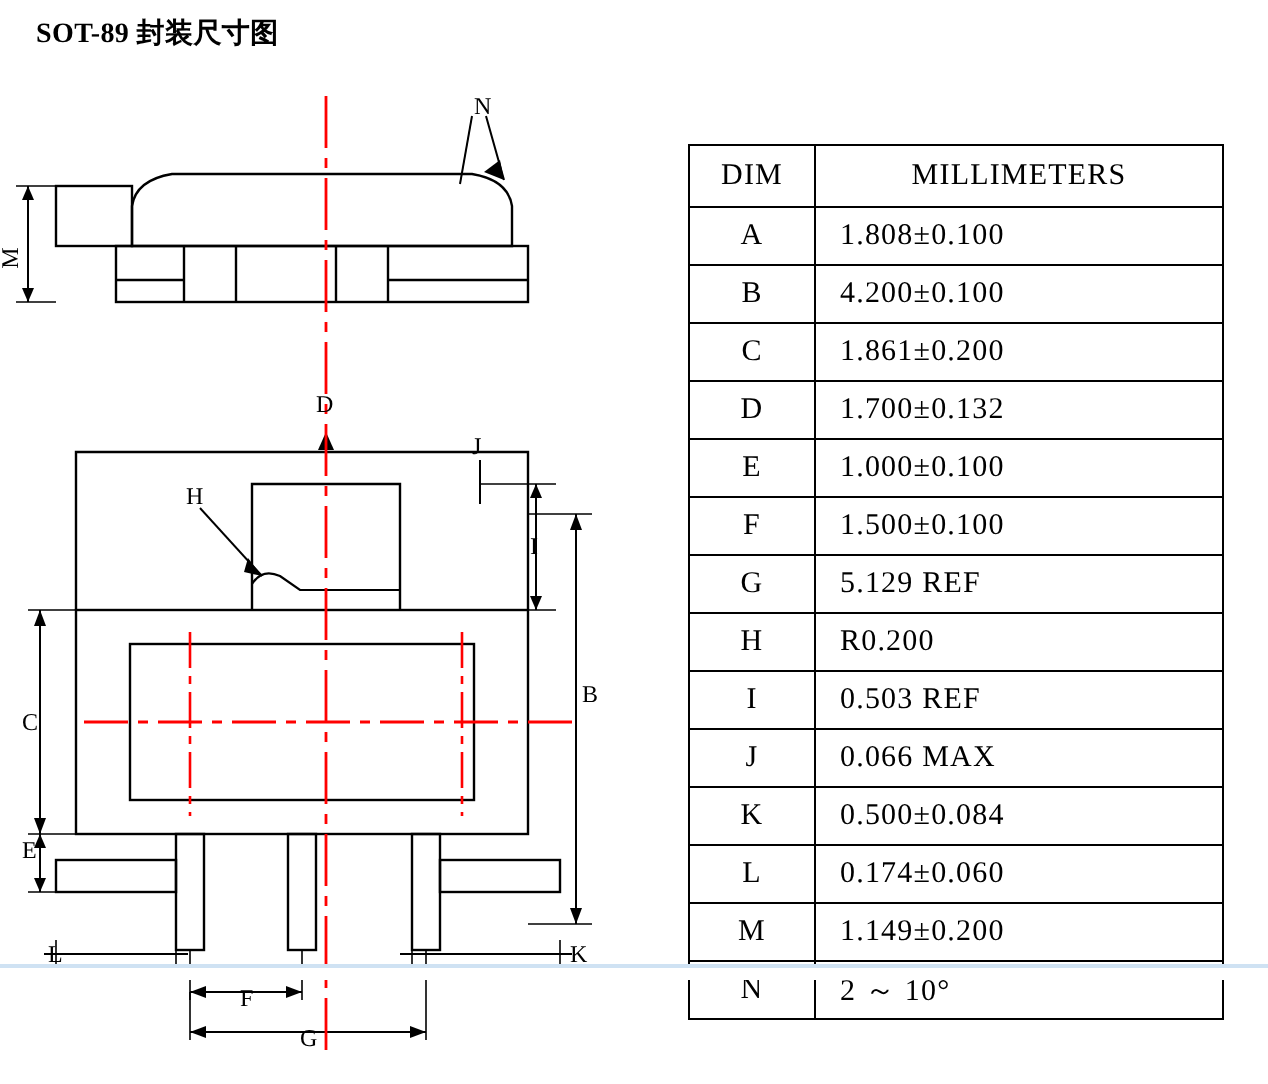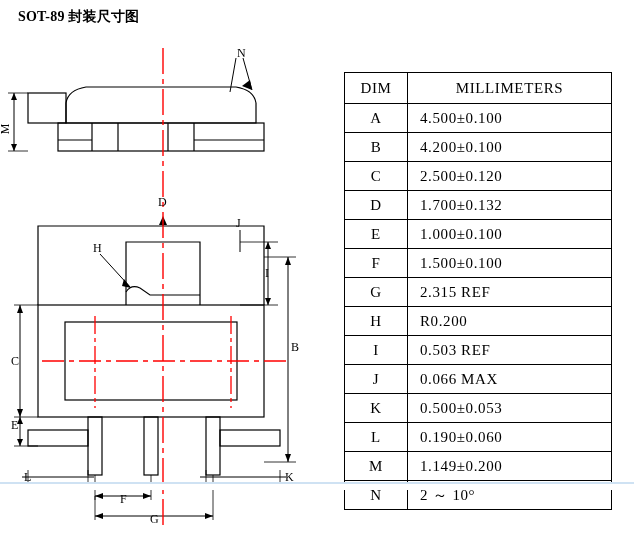--- a/index.html
+++ b/index.html
@@ -228,65 +228,65 @@
   </div>
 
   <table id="dim-table">
     <tbody>
       <tr class="head">
         <td class="sym">DIM</td>
         <td class="val">MILLIMETERS</td>
       </tr>
       <tr>
         <td class="sym">A</td>
-        <td class="val">4.500±0.100</td>
+        <td class="val">1.808±0.100</td>
       </tr>
       <tr>
         <td class="sym">B</td>
         <td class="val">4.200±0.100</td>
       </tr>
       <tr>
         <td class="sym">C</td>
-        <td class="val">2.500±0.120</td>
+        <td class="val">1.861±0.200</td>
       </tr>
       <tr>
         <td class="sym">D</td>
         <td class="val">1.700±0.132</td>
       </tr>
       <tr>
         <td class="sym">E</td>
         <td class="val">1.000±0.100</td>
       </tr>
       <tr>
         <td class="sym">F</td>
         <td class="val">1.500±0.100</td>
       </tr>
       <tr>
         <td class="sym">G</td>
-        <td class="val">2.315 REF</td>
+        <td class="val">5.129 REF</td>
       </tr>
       <tr>
         <td class="sym">H</td>
         <td class="val">R0.200</td>
       </tr>
       <tr>
         <td class="sym">I</td>
         <td class="val">0.503 REF</td>
       </tr>
       <tr>
         <td class="sym">J</td>
         <td class="val">0.066 MAX</td>
       </tr>
       <tr>
         <td class="sym">K</td>
-        <td class="val">0.500±0.053</td>
+        <td class="val">0.500±0.084</td>
       </tr>
       <tr>
         <td class="sym">L</td>
-        <td class="val">0.190±0.060</td>
+        <td class="val">0.174±0.060</td>
       </tr>
       <tr>
         <td class="sym">M</td>
         <td class="val">1.149±0.200</td>
       </tr>
       <tr>
         <td class="sym">N</td>
         <td class="val">2 ～ 10°</td>
       </tr>
     </tbody>

